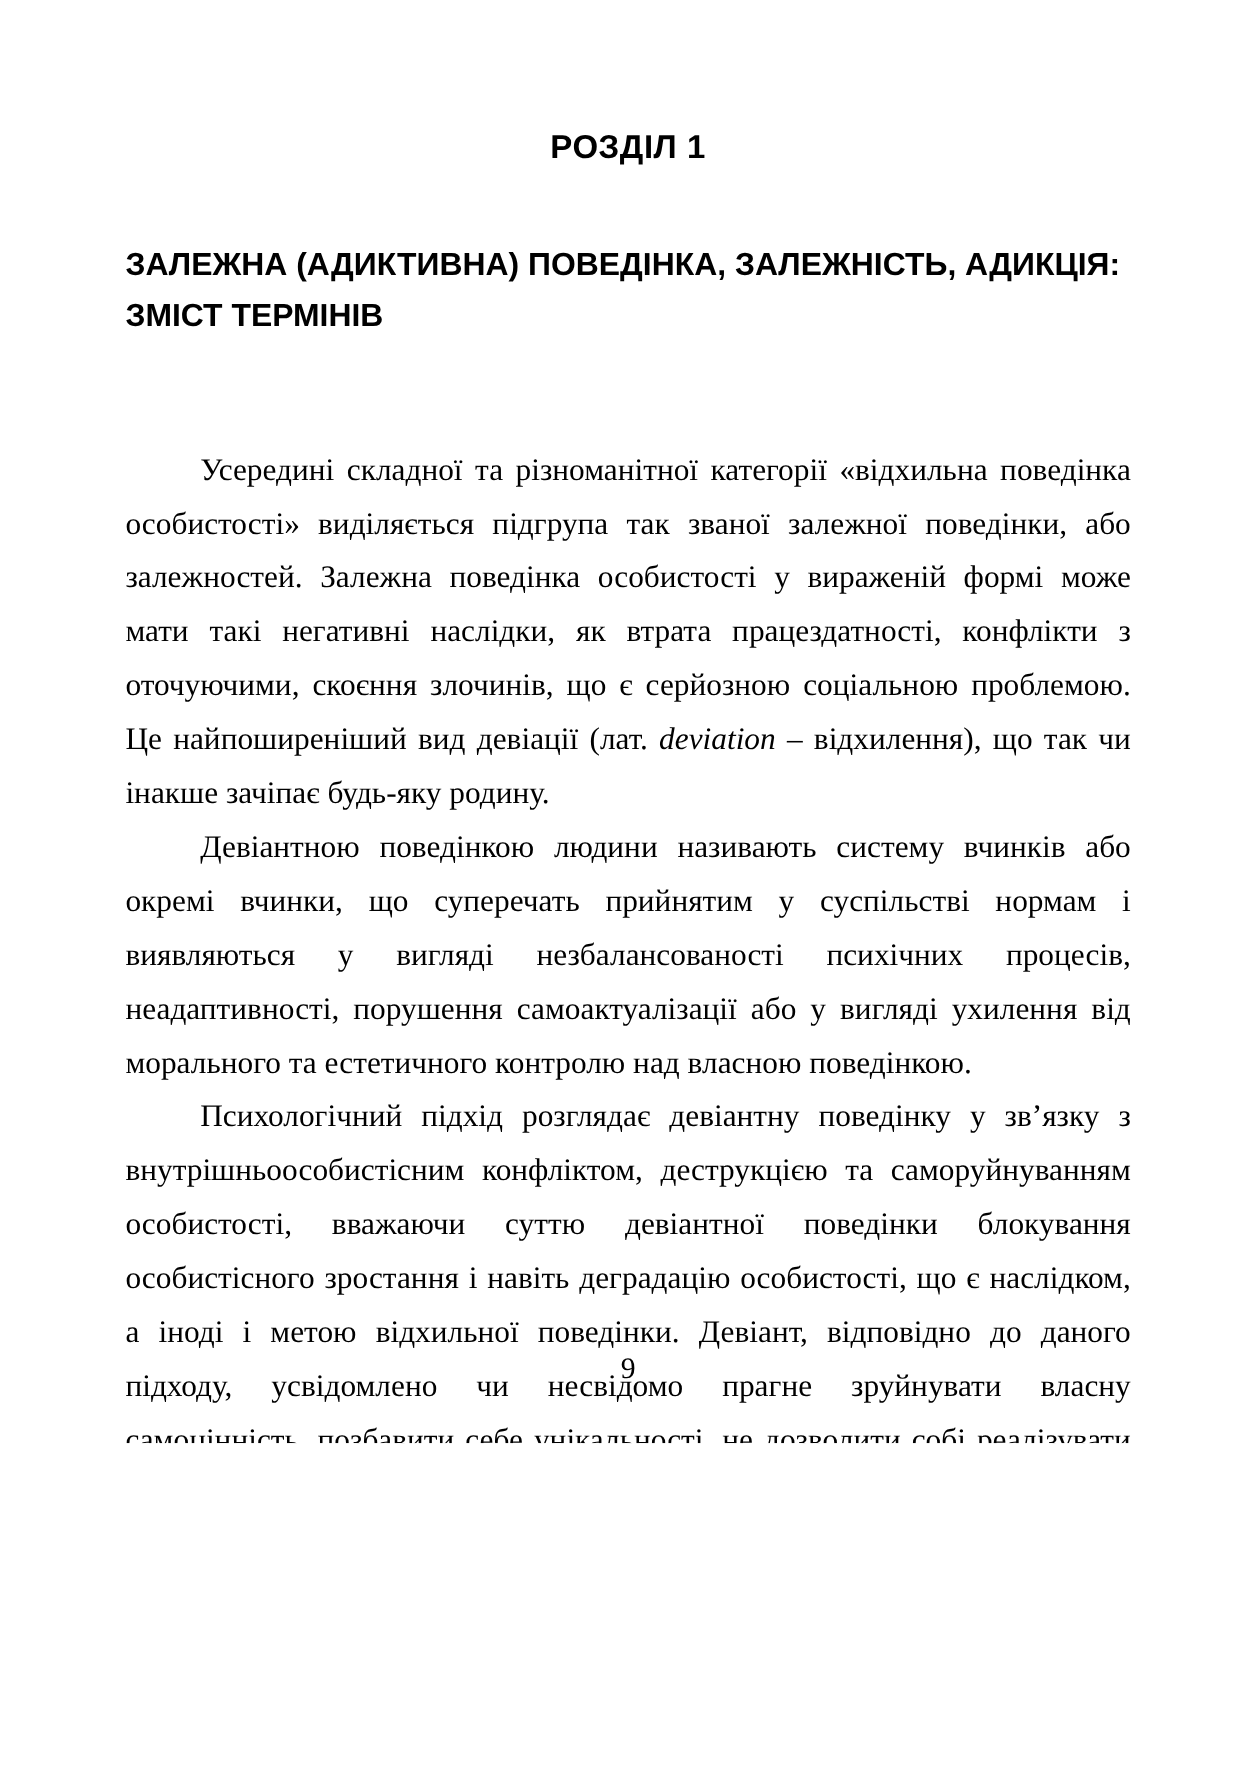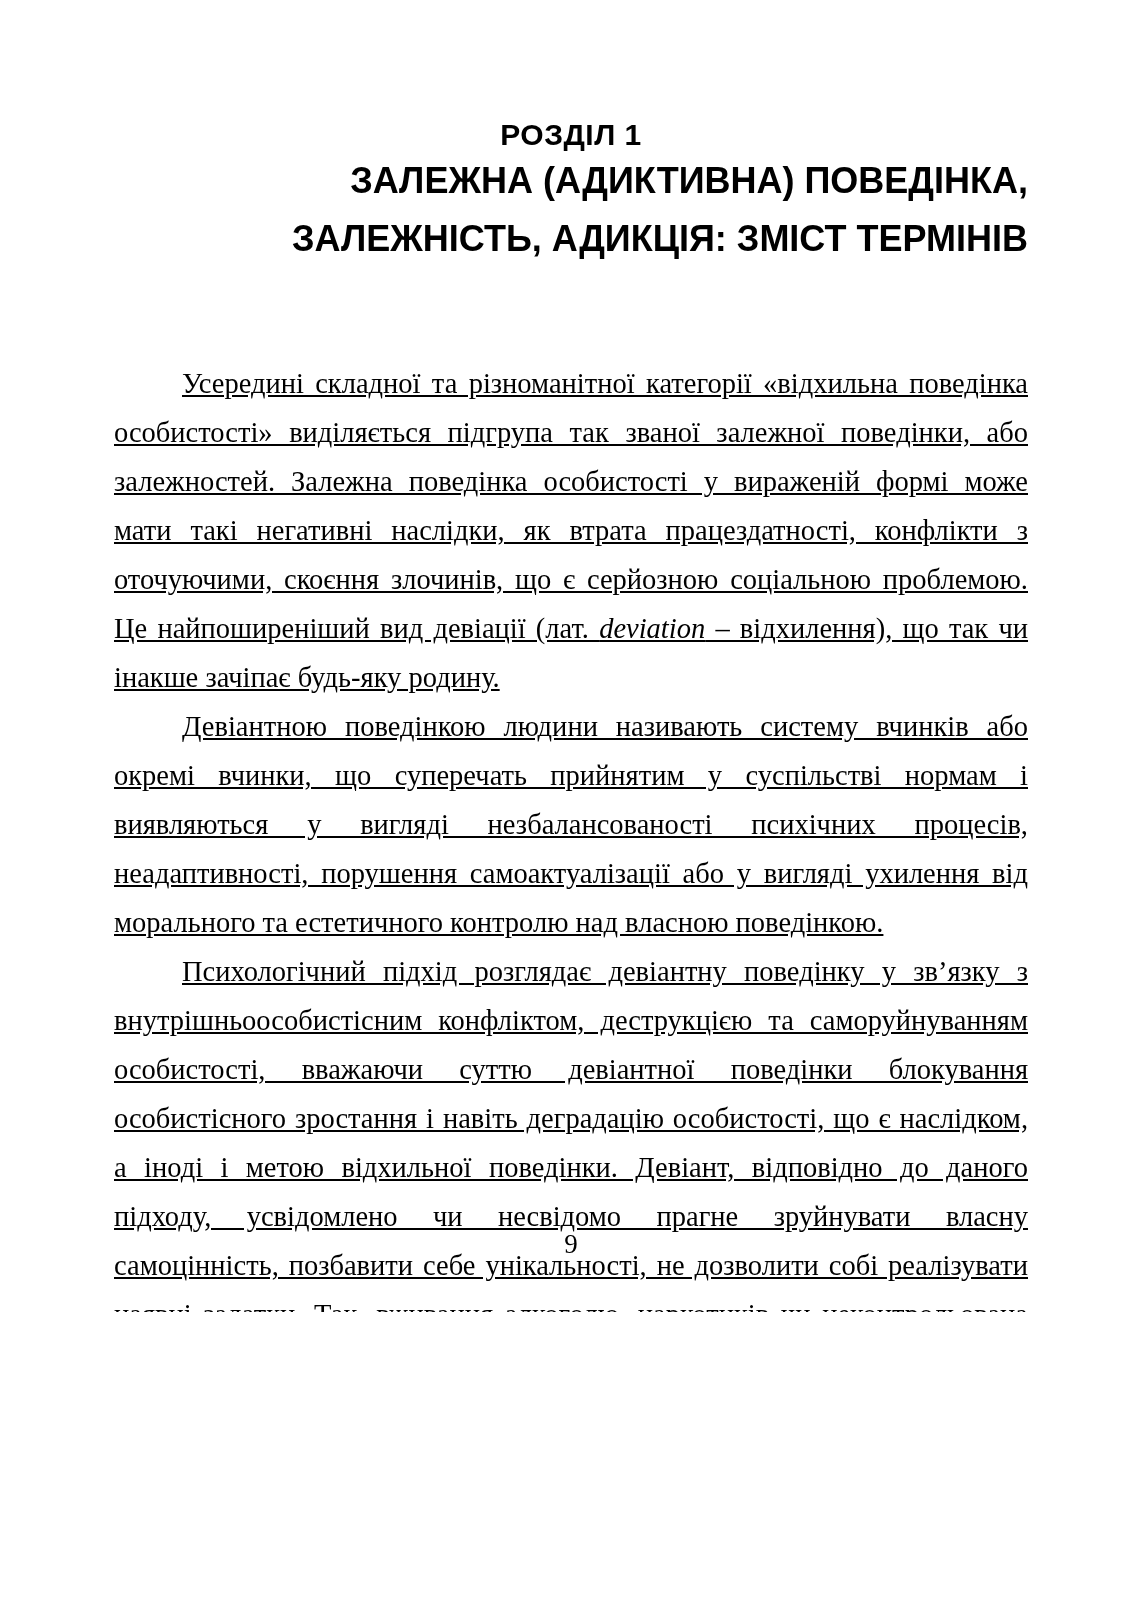--- a/index.html
+++ b/index.html
@@ -21,36 +21,36 @@
   }
   .chapter-heading {
     padding-top: 118px;
     text-align: center;
     font-family: "Liberation Sans", sans-serif;
     font-weight: bold;
     font-size: 30px;
     letter-spacing: 0.5px;
   }
   .section-title {
-    text-align: right;
+    margin-top: 66px;
+    text-align: left;
     font-family: "Liberation Sans", sans-serif;
     font-weight: bold;
-    font-size: 36px;
+    font-size: 29px;
     line-height: 1.6;
   }
   .body-text {
     margin-top: 92px;
     font-size: 28.5px;
     line-height: 1.72;
     text-align: justify;
   }
   .body-text p {
     margin: 0;
     text-indent: 68px;
-    text-decoration: underline;
   }
   .latin-italic {
     font-style: italic;
   }
   .page-number {
     position: absolute;
     bottom: 52px;
     left: 0;
     width: 100%;
     text-align: center;

